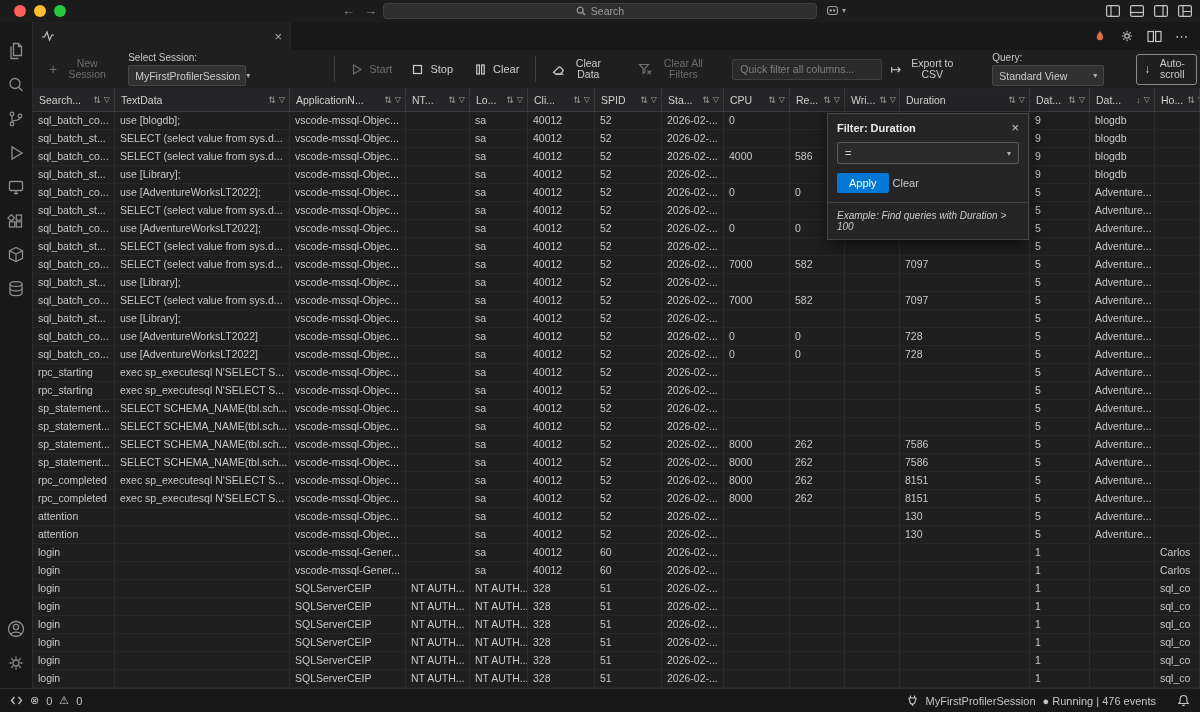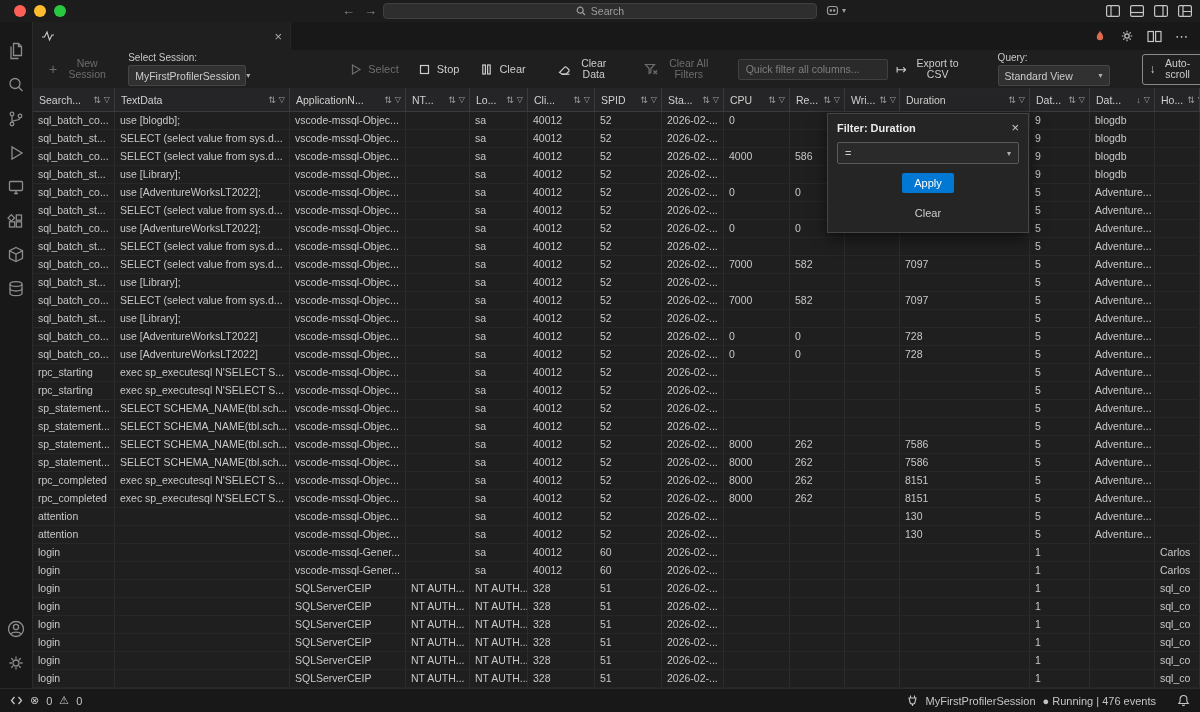--- a/index.html
+++ b/index.html
@@ -90,21 +90,21 @@
   .fp-close { margin-left:auto; color:#cccccc; font-size:13px; line-height:1; }
   .fp-select { margin:2px 9px 0; height:22px; background:#2a2a2a; border:1px solid #5a5a5a; border-radius:2px;
     display:flex; align-items:center; padding:0 7px; font-size:11px; }
   .fp-inputwrap { position:relative; margin:7px 9px 0; }
   .fp-input { width:100%; height:22px; background:#2a2a2a; border:1px solid #0078d4; border-radius:2px;
     color:#cccccc; font-size:10.5px; padding:0 20px 0 7px; outline:none; }
   .fp-input::placeholder { color:#8a8a8a; }
   .spin { position:absolute; right:3px; top:4px; width:13px; height:15px; background:#d8d8d8;
     border-radius:2px; display:flex; flex-direction:column; align-items:center; justify-content:center;
     color:#2b2b2b; font-size:5.5px; line-height:6px; }
-  .fp-btns { display:flex; align-items:center; gap:10px; margin:9px 9px 9px;flex-direction:column; }
+  .fp-btns { display:flex; align-items:center; gap:0; margin:9px 9px 9px; }
   .fp-apply { background:#0078d4; color:#ffffff; border:none; border-radius:2px;
     font-size:11px; padding:4px 12px; font-family:inherit; }
   .fp-clear { background:transparent; color:#cccccc; border:none; font-size:11px; padding:4px 4px; font-family:inherit; }
   .fp-example { border-top:1px solid #454545; padding:7px 9px; font-size:10px; font-style:italic; color:#cccccc; }
 
   .abicon { stroke:#8c8c8c; fill:none; stroke-width:1.3; }
   .tbicon { stroke:#c5c5c5; fill:none; stroke-width:1.2; }
 </style>
 </head>
 <body>
@@ -257,21 +257,21 @@
         <div class="dropdown" style="width:118px">
           <span>MyFirstProfilerSession</span>
           <span class="chev">▾</span>
         </div>
       </div>
       <div class="tsep" style="margin-left:88px"></div>
       <div class="tbtn disabled" style="margin-left:14px">
         <svg width="15" height="15" viewBox="0 0 15 15">
             <path d="M4.5 3v9l7.5-4.5z"></path>
           </svg>
-        <span>Select</span>
+        <span>Start</span>
       </div>
       <div class="tbtn" style="margin-left:18px">
         <svg width="15" height="15" viewBox="0 0 15 15">
             <rect x="3.5" y="3.5" width="8" height="8"></rect>
           </svg>
         <span>Stop</span>
       </div>
       <div class="tbtn" style="margin-left:20px">
         <svg width="15" height="15" viewBox="0 0 15 15">
             <rect x="3.8" y="3" width="2.6" height="9"></rect>
@@ -967,13 +967,14 @@
     <span class="fp-close">×</span>
   </div>
   <div class="fp-select">
     <span>=</span>
     <span class="chev">▾</span>
   </div>
   <div class="fp-btns">
     <button class="fp-apply">Apply</button>
     <button class="fp-clear">Clear</button>
   </div>
+  <div class="fp-example">Example: Find queries with Duration &gt; 100</div>
 </div>
 
 </body></html>

